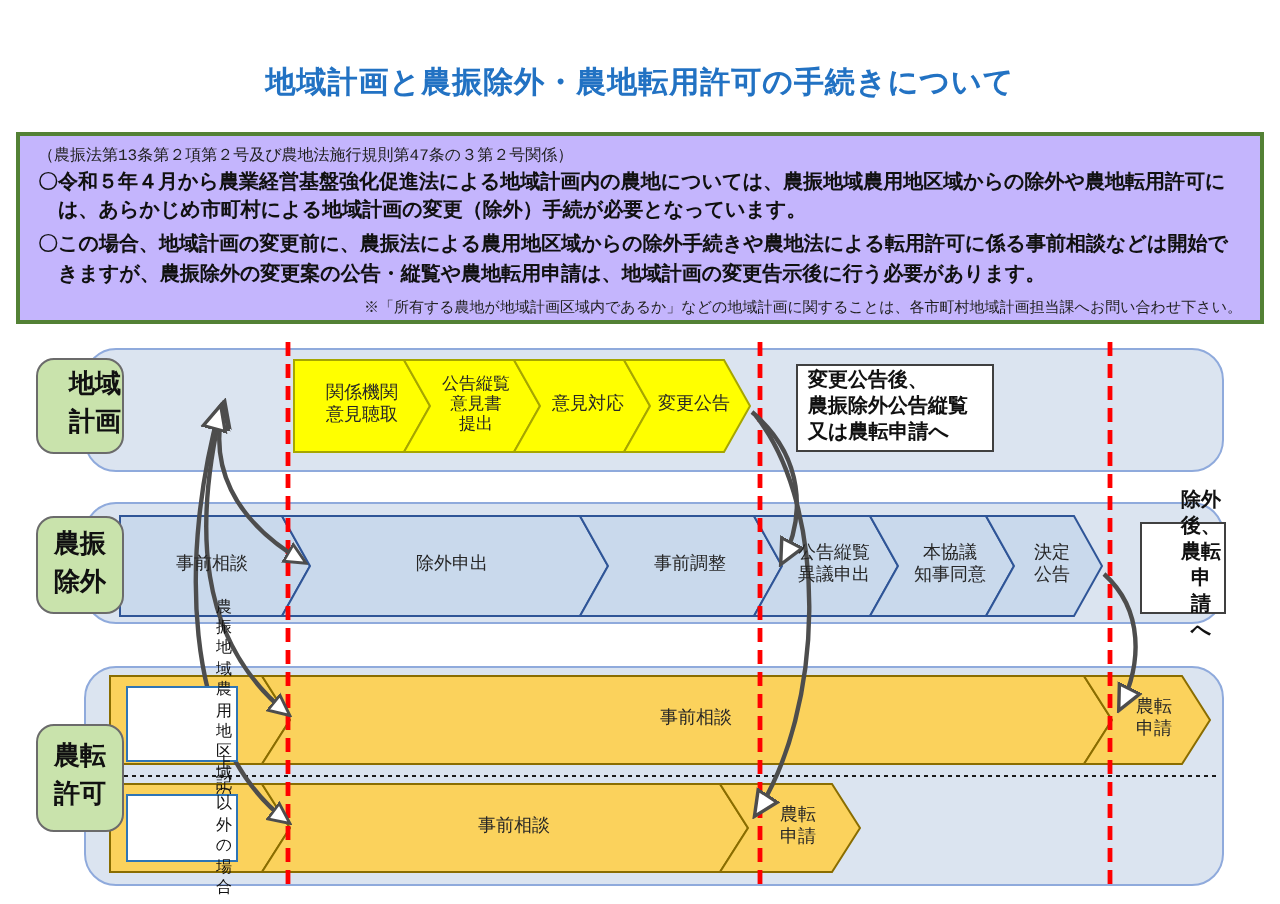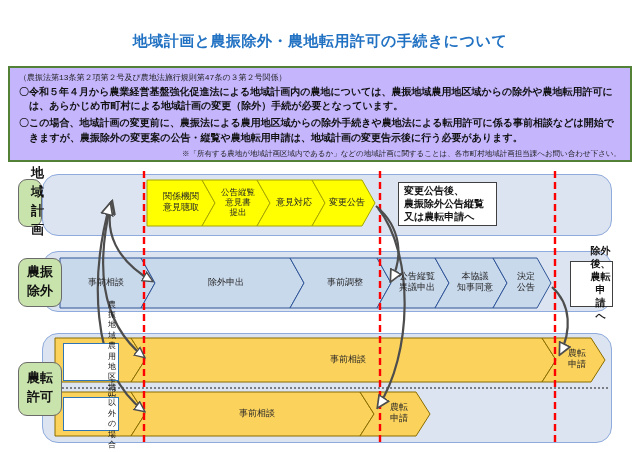--- a/index.html
+++ b/index.html
@@ -113,21 +113,21 @@
     <g fill="none" stroke="#4d4d4d" stroke-width="2.2">
       <path d="M152,281 C116,260 104,232 112,202" marker-start="url(#ah-start)" marker-end="url(#ah-end)"></path>
       <path d="M144,357 C98,320 97,262 111,203" marker-start="url(#ah-start)" marker-end="url(#ah-end)"></path>
       <path d="M144,411 C89,370 91,272 110,204" marker-start="url(#ah-start)" marker-end="url(#ah-end)"></path>
       <path d="M376,206 C402,228 403,258 391,281" marker-end="url(#ah-end)"></path>
       <path d="M378,208 C415,255 412,355 378,407" marker-end="url(#ah-end)"></path>
       <path d="M552,287 C572,305 571,332 560,354" marker-end="url(#ah-end)"></path>
     </g>
   </svg>
 
-  <div class="glabel" style="left:18px; top:179px; width:24px; height:48px;padding-left:15px;">地域
+  <div class="glabel" style="left:18px; top:179px; width:44px; height:48px;padding-left:15px;">地域
 計画</div>
   <div class="glabel" style="left:18px; top:258px; width:44px; height:49px;">農振
 除外</div>
   <div class="glabel" style="left:18px; top:362px; width:44px; height:54px;">農転
 許可</div>
 
   <div class="step-label" style="left:181px; top:203px;">関係機関
 意見聴取</div>
   <div class="step-label" style="left:238px; top:203px; font-size:8.5px;">公告縦覧
 意見書

